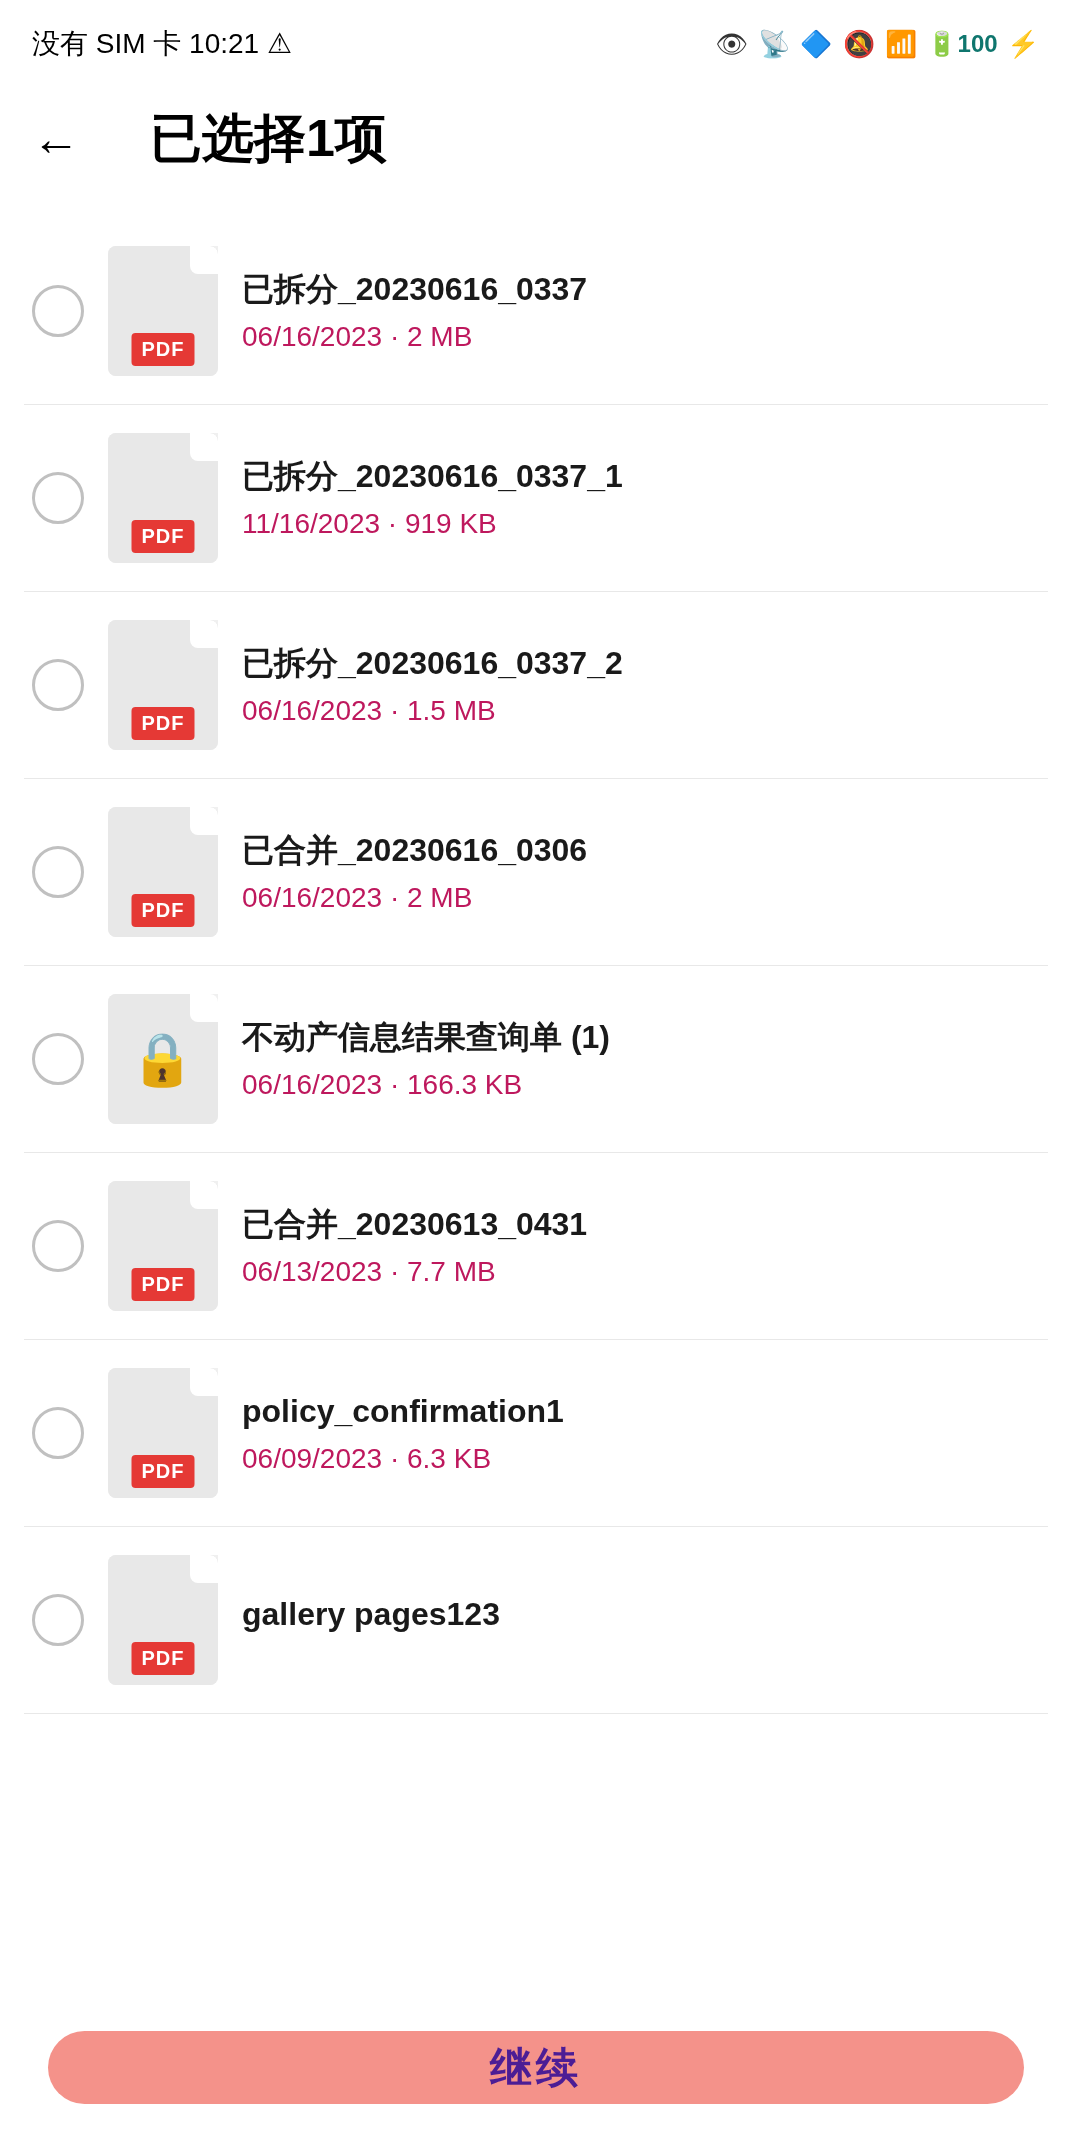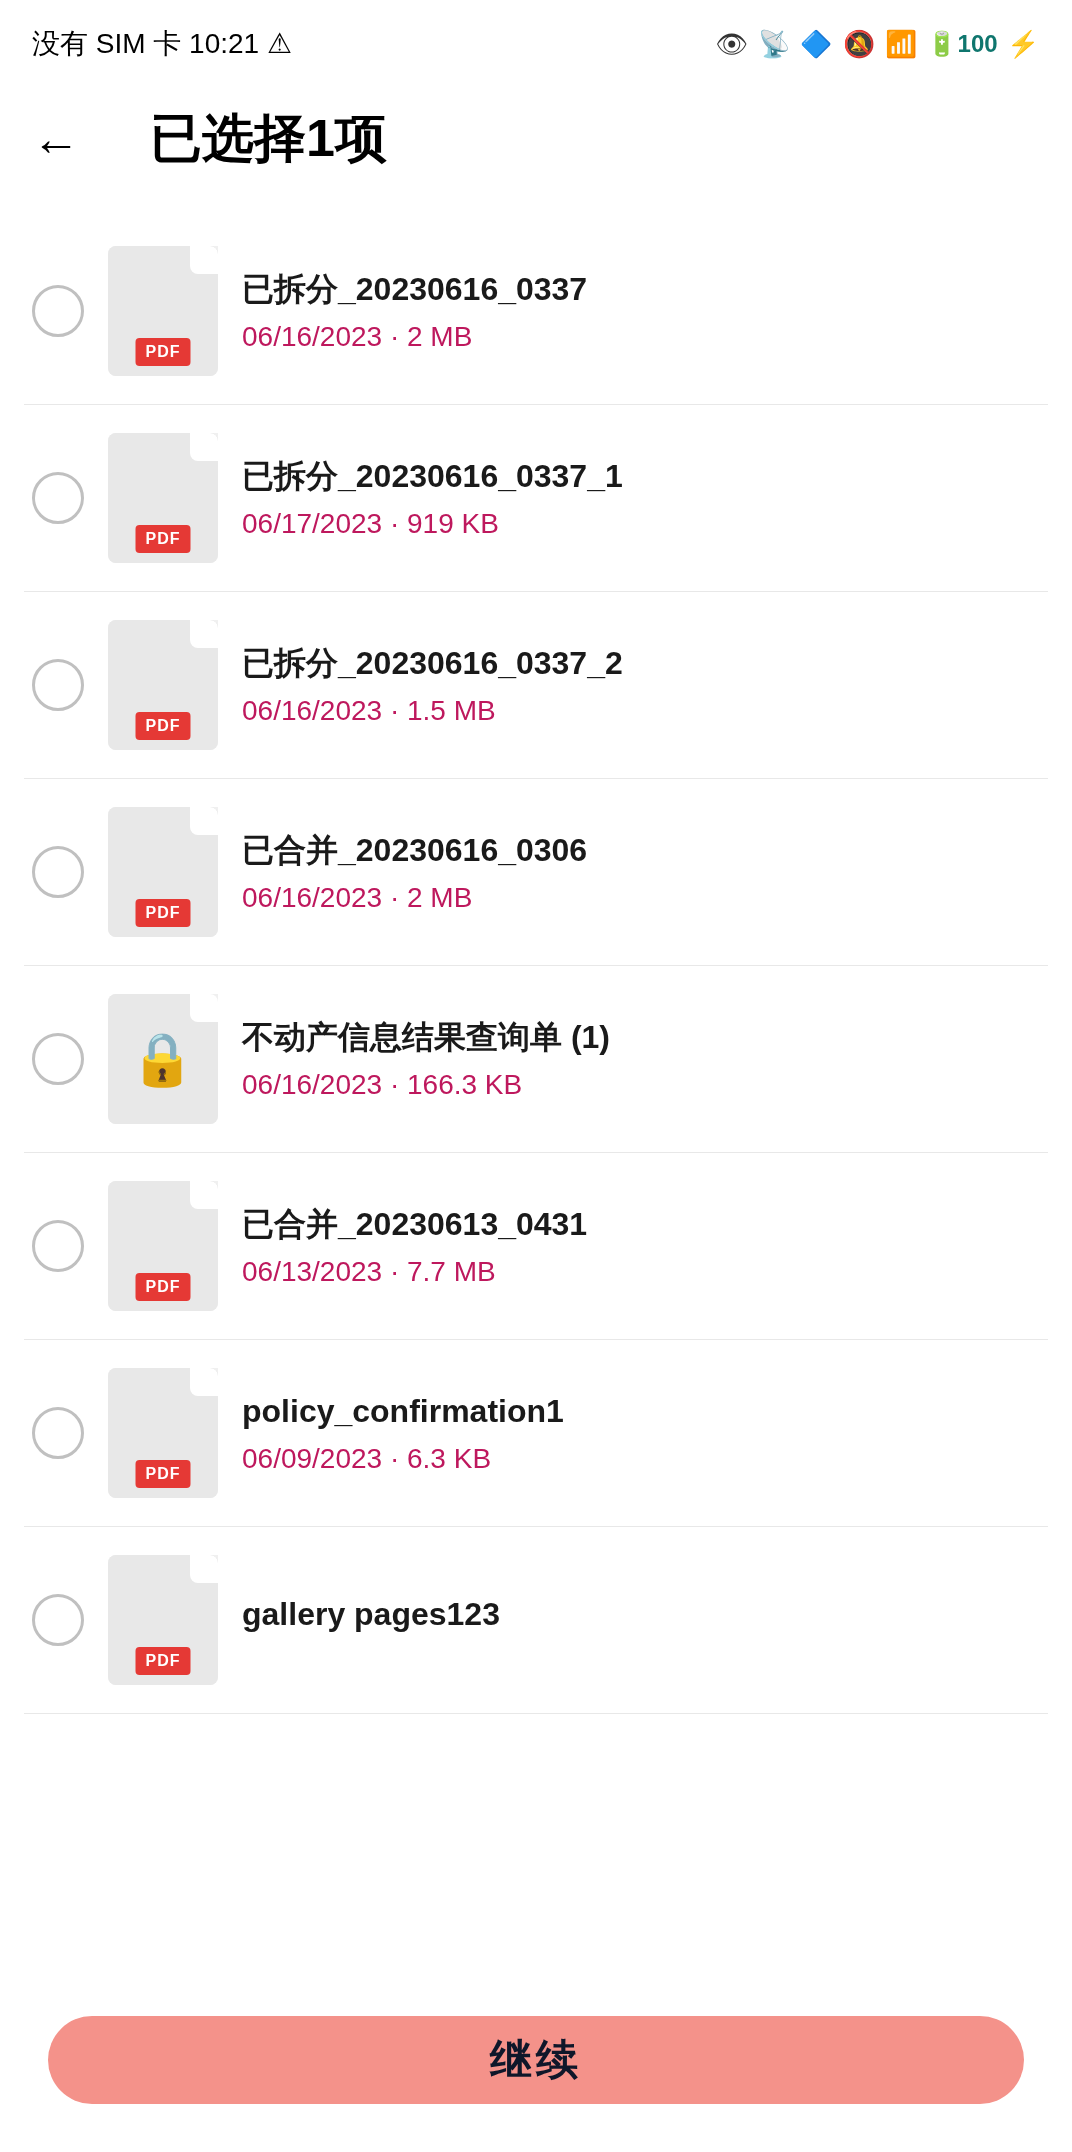--- a/index.html
+++ b/index.html
@@ -138,21 +138,21 @@
       border-top-right-radius: 8px;
     }
 
     .pdf-badge {
       position: absolute;
       bottom: 10px;
       left: 50%;
       transform: translateX(-50%);
       background: #e53935;
       color: #fff;
-      font-size: 16px;
+      font-size: 20px;
       font-weight: 700;
       padding: 5px 10px;
       border-radius: 4px;
       letter-spacing: 1px;
     }
 
     .lock-icon-wrapper {
       width: 100%;
       height: 100%;
       background: #e8e8e8;
@@ -200,25 +200,25 @@
       position: fixed;
       bottom: 0;
       left: 0;
       width: 1072px;
       padding: 24px 48px 48px 48px;
       background: #fff;
     }
 
     .continue-btn {
       width: 100%;
-      height: 88px;
+      height: 73px;
       background: #f4928a;
       border: none;
       border-radius: 50px;
-      color: #0f172a;
+      color: #4c1d95;
       font-size: 42px;
       font-weight: 600;
       cursor: pointer;
       letter-spacing: 4px;
     }
   </style>
 </head>
 <body>
 
 <div class="status-bar">
@@ -254,21 +254,21 @@
     </div>
     <div class="file-item">
       <div class="radio-btn"></div>
       <div class="file-icon-wrapper">
         <div class="file-doc-shape">
           <span class="pdf-badge">PDF</span>
         </div>
       </div>
       <div class="file-info">
         <div class="file-name">已拆分_20230616_0337_1</div>
-        <div class="file-meta">06/17/2023 · 919 KB</div>
+        <div class="file-meta">11/16/2023 · 919 KB</div>
       </div>
     </div>
     <div class="file-item">
       <div class="radio-btn"></div>
       <div class="file-icon-wrapper">
         <div class="file-doc-shape">
           <span class="pdf-badge">PDF</span>
         </div>
       </div>
       <div class="file-info">

